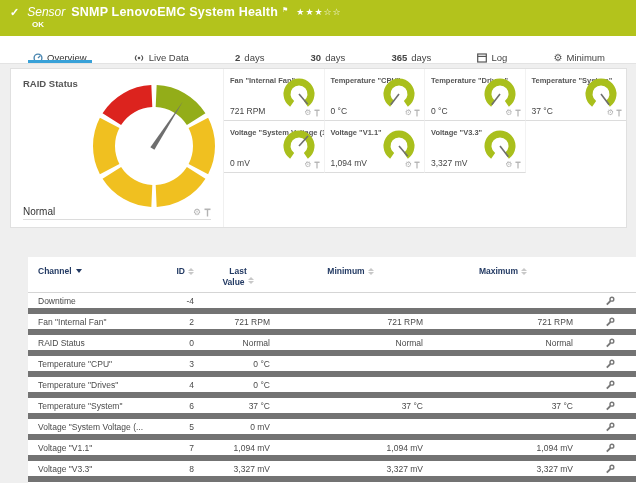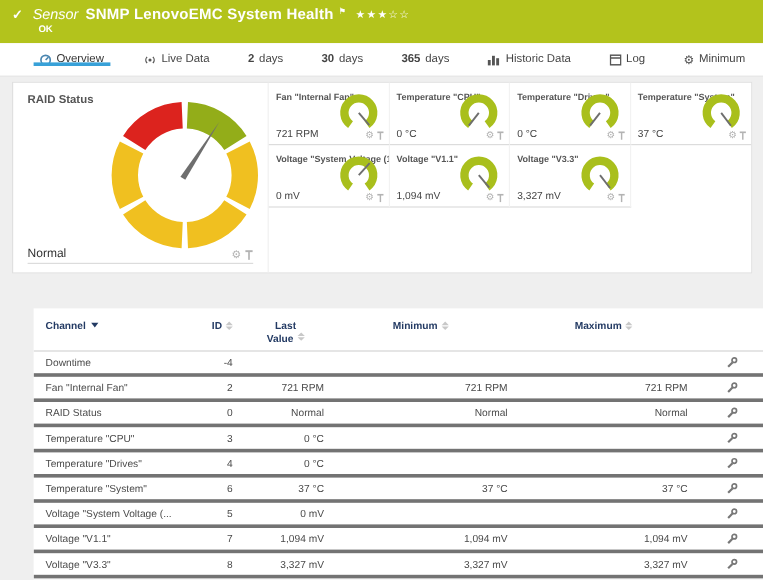--- a/index.html
+++ b/index.html
@@ -9,21 +9,21 @@
   .topbar{height:36px;background:#b3c31c;color:#fff;box-sizing:border-box;padding:5px 10px 0 10px}
   .titleline{display:flex;align-items:center}
   .check{font-size:11px;font-weight:bold;margin-right:8px}
   .kind{font-style:italic;font-size:12px;margin-right:6px}
   .title{font-weight:bold;font-size:12.5px;letter-spacing:.2px}
   .flag{font-size:7px;margin-left:4px;align-self:flex-start;margin-top:1px}
   .stars{font-size:9px;letter-spacing:1px;margin-left:8px;cursor:pointer}
   .ok{font-size:8px;font-weight:bold;margin-left:22px;margin-top:1px}
 
   
-  .tabs{height:28px;background:#fff;border-bottom:1px solid #e3e3e3;display:flex;align-items:center;justify-content:space-between;padding:0 12px 0 30px;box-sizing:border-box}
+  .tabs{height:28px;background:#fff;border-bottom:1px solid #e3e3e3;display:flex;align-items:flex-end;justify-content:space-between;padding:0 28px 0 30px;box-sizing:border-box}
   .tab{display:flex;align-items:center;gap:4px;font-size:9.5px;color:#444;position:relative;padding:0 3px;cursor:pointer;white-space:nowrap}
   .tab .num{font-weight:bold}
   .tab.active{color:#333}
   .tab.active::after{content:"";position:absolute;left:-2px;right:-2px;bottom:0;height:3px;background:#38a1d8}
   .tab .gear-glyph{font-size:10px;color:#555}
 
   
   .overview-card{position:absolute;left:10px;top:68px;width:617px;height:160px;background:#fff;border:1px solid #e0e0e0;box-sizing:border-box;display:flex}
   .raid-panel{width:213px;position:relative;border-right:1px solid #f0f0f0;box-sizing:border-box}
   .raid-title{position:absolute;left:12px;top:9px;font-size:9.5px;font-weight:bold;color:#555}
@@ -46,21 +46,21 @@
   
   .table-card{position:absolute;left:28px;top:257px;width:608px;height:228px;background:#fff;overflow:hidden}
   .thead,.trow{display:grid;grid-template-columns:130px 40px 80px 155px 150px 1fr;box-sizing:border-box}
   .thead{padding:9px 0 5px 0;border-bottom:1px solid #d5d5d5;color:#233a63;font-weight:bold;font-size:8.5px;align-items:start}
   .th{display:flex;align-items:center}
   .th-channel{padding-left:10px;cursor:pointer}
   .th-id{justify-content:flex-end;padding-right:4px;cursor:pointer}
   .th-last{flex-direction:column;align-items:center;line-height:1.25;cursor:pointer}
   .th-last .l2{display:flex;align-items:flex-start}
   .th-min,.th-max{justify-content:center;padding-right:10px;cursor:pointer}
-  .trow{height:21px;align-items:center;border-bottom:3px solid #737373;font-size:8.5px;color:#4a4a4a}
+  .trow{height:21px;align-items:center;border-bottom:6px solid #737373;font-size:8.5px;color:#4a4a4a}
   .td-channel{padding-left:10px;white-space:nowrap;overflow:hidden}
   .td-id{text-align:right;padding-right:4px}
   .td-last{text-align:right;padding-right:8px}
   .td-min,.td-max{text-align:right;padding-right:10px}
   .td-icon{display:flex;justify-content:center;cursor:pointer}
 
   
   .caret{width:0;height:0;border-left:3.5px solid transparent;border-right:3.5px solid transparent;border-top:4px solid #233a63;margin-left:4px;display:inline-block}
   .sort{display:inline-flex;flex-direction:column;gap:1px;margin-left:3px}
   .sort i{width:0;height:0;border-left:3px solid transparent;border-right:3px solid transparent}
@@ -105,30 +105,20 @@
       <span class="num">2</span>
       <span>days</span>
     </div>
     <div class="tab">
       <span class="num">30</span>
       <span>days</span>
     </div>
     <div class="tab">
       <span class="num">365</span>
       <span>days</span>
-    </div>
-    <div class="tab">
-      <span style="display: flex;">
-        <svg width="11" height="10" viewBox="0 0 11 10">
-          <rect x="0.5" y="5" width="2.4" height="4.5" fill="#555"></rect>
-          <rect x="4" y="1.5" width="2.4" height="8" fill="#555"></rect>
-          <rect x="7.5" y="3.5" width="2.4" height="6" fill="#555"></rect>
-        </svg>
-      </span>
-      <span>Historic Data</span>
     </div>
     <div class="tab">
       <span style="display: flex;">
         <svg width="10" height="10" viewBox="0 0 10 10">
           <rect x="0.7" y="1" width="8.6" height="8" fill="none" stroke="#555" stroke-width="1.2"></rect>
           <line x1="0.7" y1="3.4" x2="9.3" y2="3.4" stroke="#555" stroke-width="1.2"></line>
         </svg>
       </span>
       <span>Log</span>
     </div>

